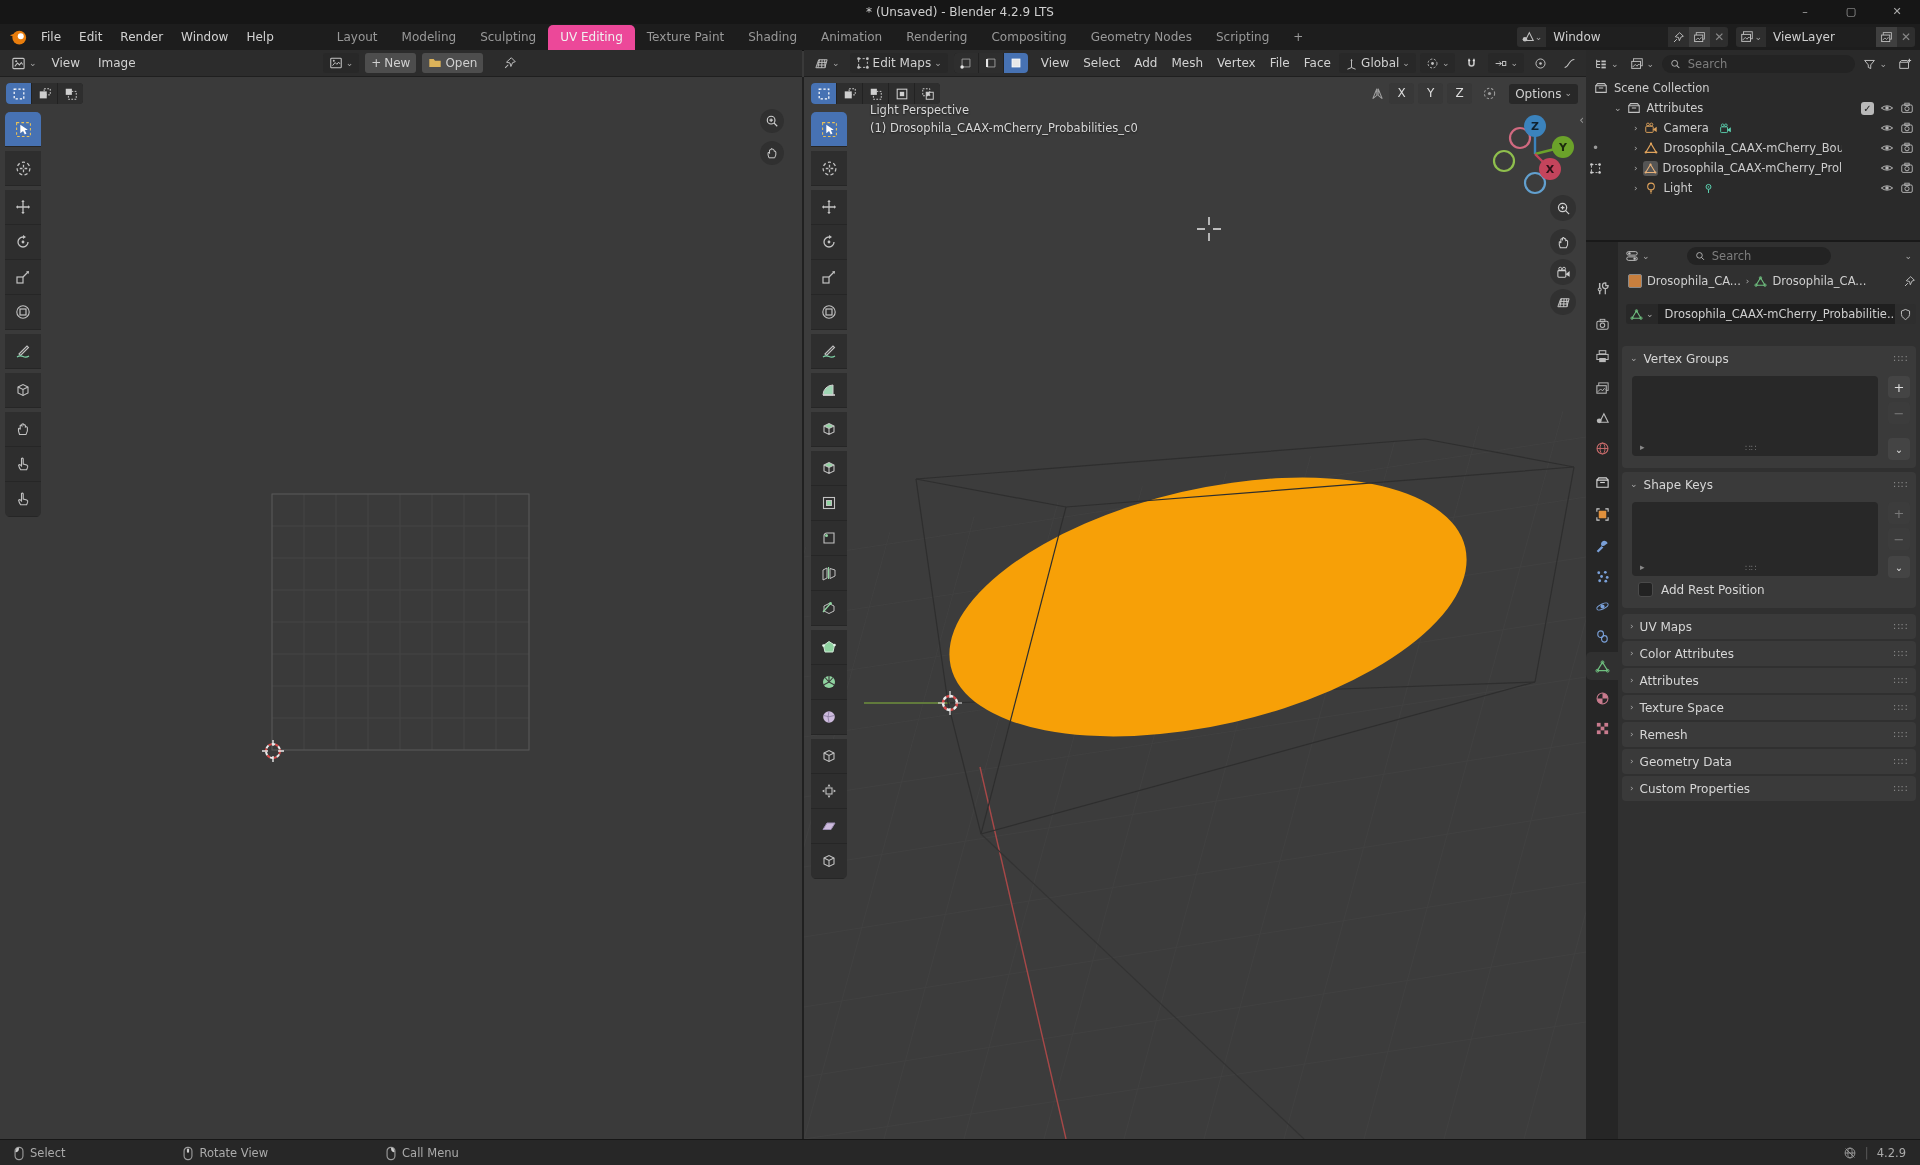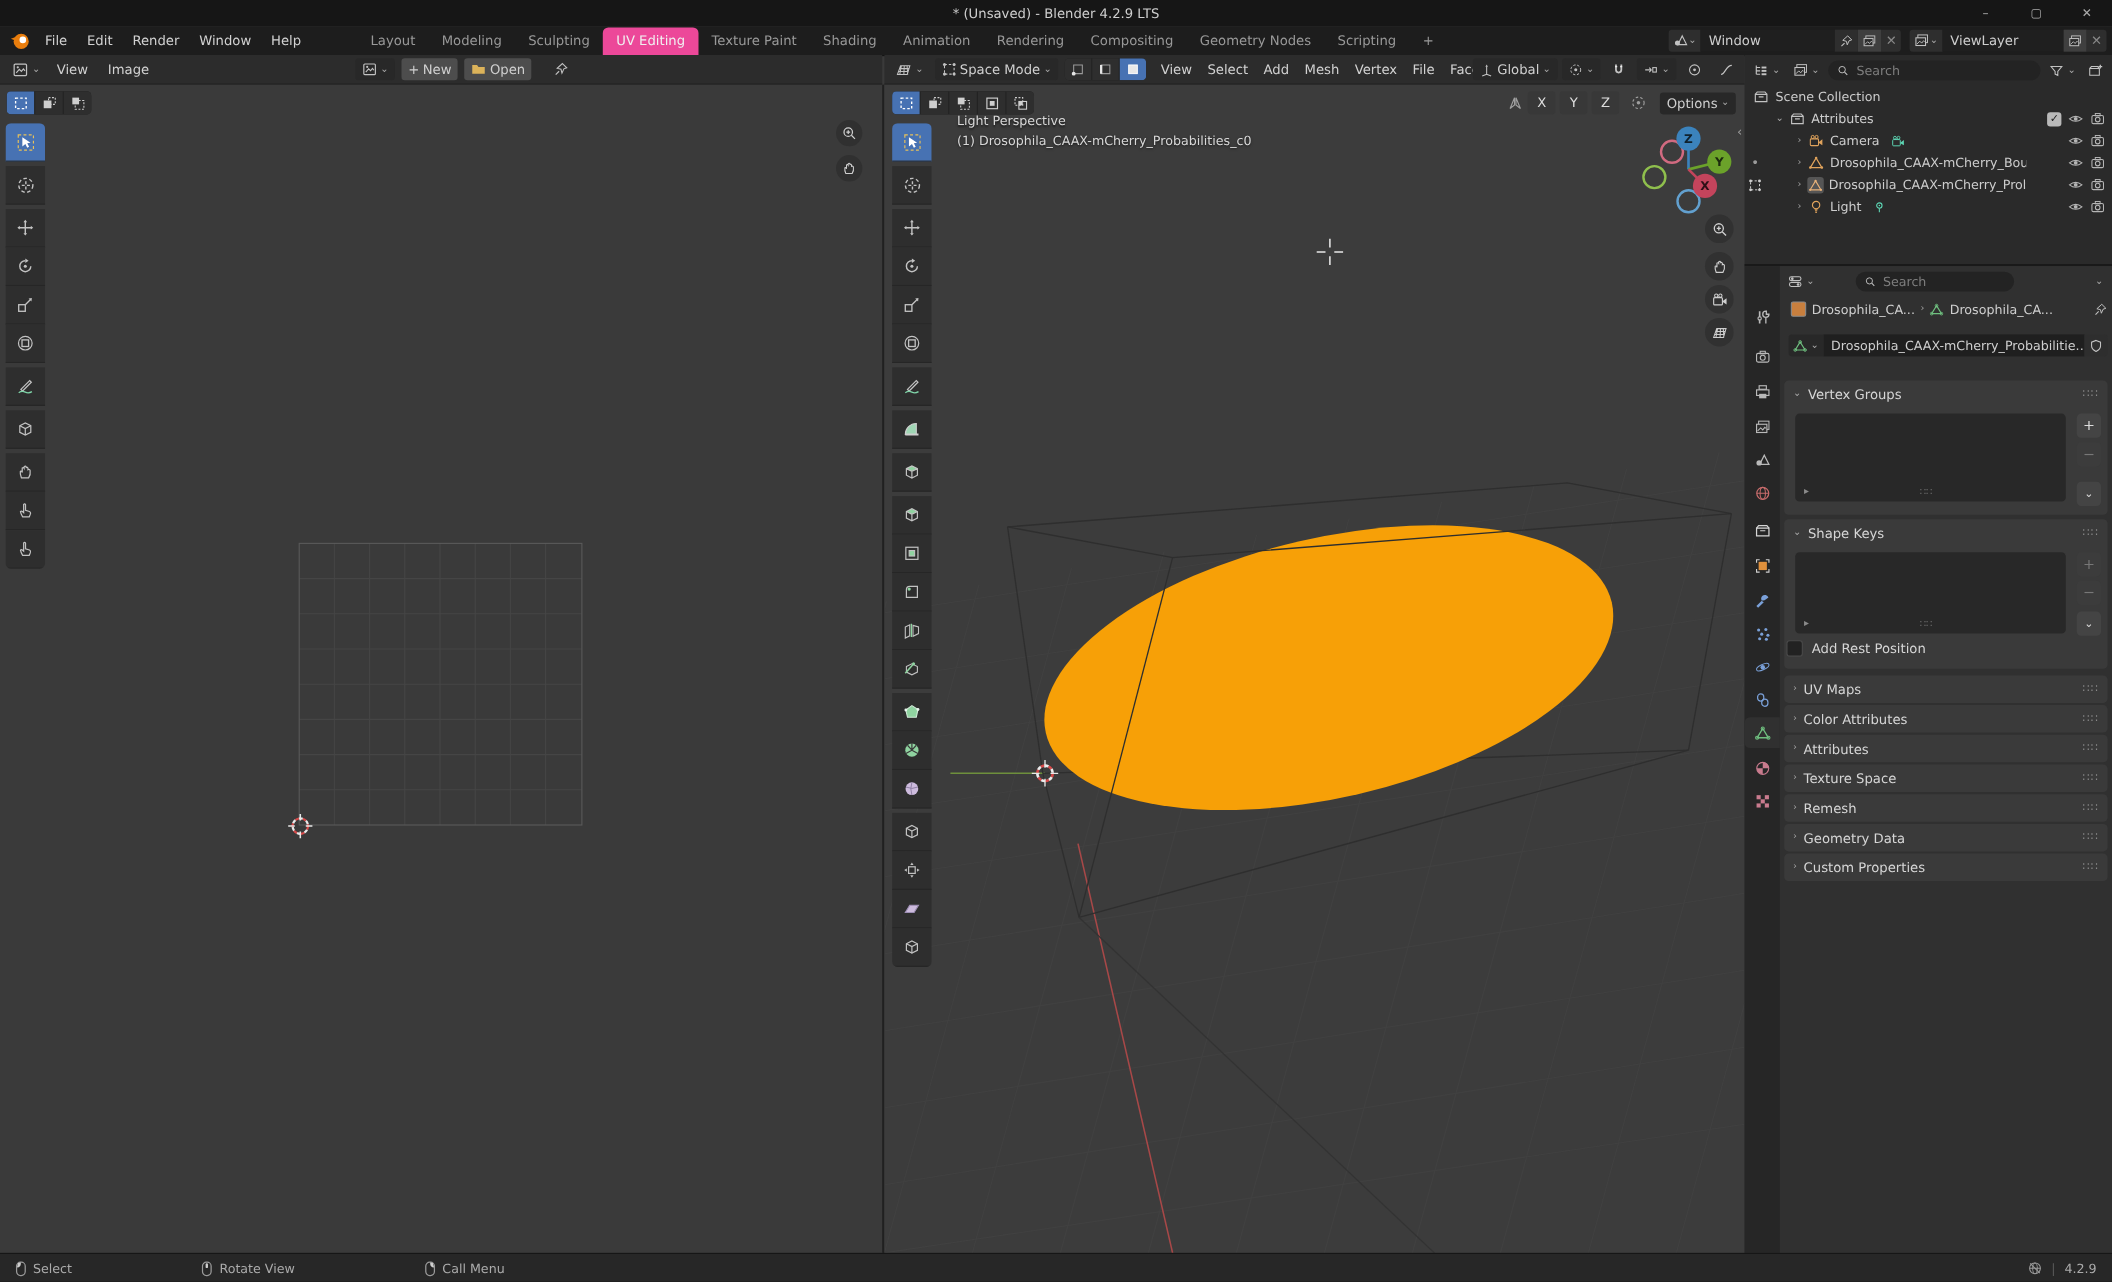--- a/index.html
+++ b/index.html
@@ -614,21 +614,21 @@
   <div class="hbtn" style="margin-left:4px">
     <svg width="15" height="15" class="ico">
           <use href="#s-grid"></use>
         </svg>
         <span class="chev">⌄</span>
   </div>
   <div class="hbtn dark" style="margin-left:4px">
     <svg width="14" height="14" class="ico">
           <use href="#s-editmode"></use>
         </svg>
-    <span>Space Mode</span>
+    <span>Edit Maps</span>
     <span class="chev">⌄</span>
   </div>
   <div class="mgrp" style="margin-left:6px">
     <div class="selmode">
           <svg width="14" height="14">
             <use href="#s-vertsel"></use>
           </svg>
         </div>
     <div class="selmode">
           <svg width="14" height="14">
@@ -1224,21 +1224,21 @@
     </div>
     <div class="plist" style="left:10px;top:30px;width:246px;height:74px;">
       <span style="position:absolute;left:8px;bottom:4px;color:#8a8a8a;font-size:9px">▸</span>
       <span style="position:absolute;left:46%;bottom:3px;color:#707070;font-size:9px">∷∷</span>
     </div>
     <div style="position:absolute;right:6px;top:30px;display:flex;flex-direction:column;gap:4px;">
       <div class="sq-btn dim">+</div>
       <div class="sq-btn dim">−</div>
       <div class="sq-btn" style="margin-top:2px;font-size:10px">⌄</div>
     </div>
-    <div class="row" style="position:absolute;left:2px;top:110px;gap:8px;">
+    <div class="row" style="position:absolute;left:16px;top:110px;gap:8px;">
       <span class="checkbox empty"></span>
       <span>Add Rest Position</span>
     </div>
   </div>
 
   <div class="panel" style="top:372px;height:25px">
     <div class="phead">
           <span class="chev">›</span>
           <span>UV Maps</span>
           <span class="grip">∷∷</span>

